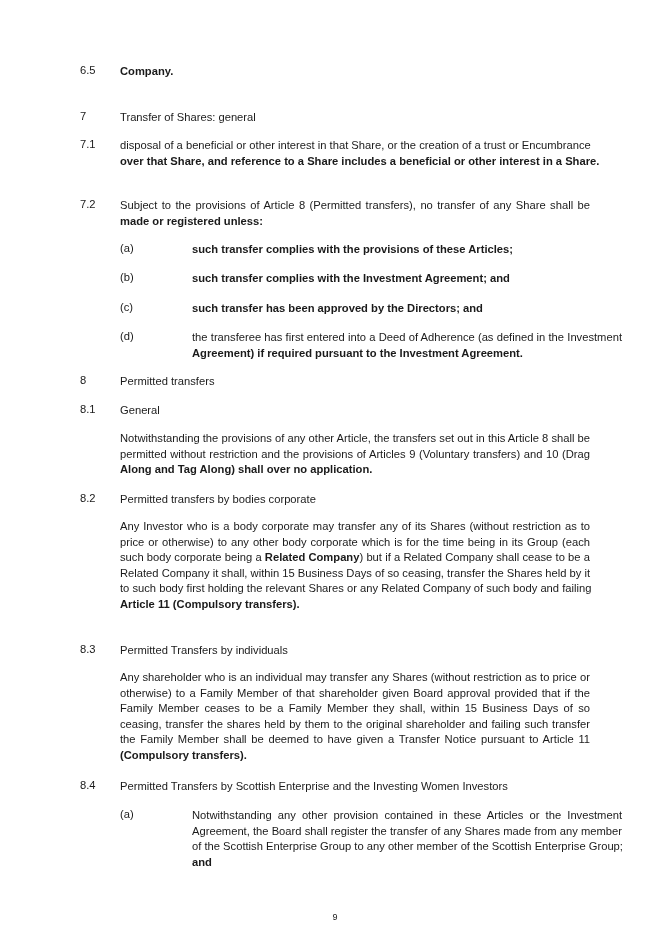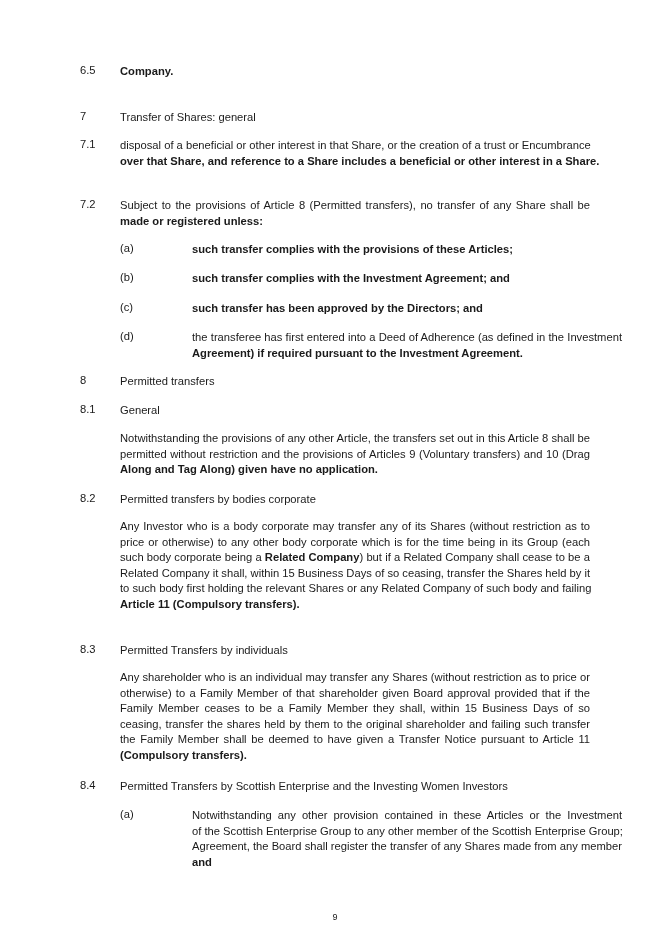--- a/index.html
+++ b/index.html
@@ -80,21 +80,21 @@
   </div>
 
   <div class="row" style="top:403px">
     <span class="num">8.1</span>
     <span class="txt bold">General</span>
   </div>
   <div class="row" style="top:431px">
     <div class="txt">
       <span class="line">Notwithstanding the provisions of any other Article, the transfers set out in this Article 8 shall be</span>
       <span class="line">permitted without restriction and the provisions of Articles 9 (Voluntary transfers) and 10 (Drag</span>
-      <span class="line last">Along and Tag Along) given have no application.</span>
+      <span class="line last">Along and Tag Along) shall over no application.</span>
     </div>
   </div>
 
   <div class="row" style="top:492px">
     <span class="num">8.2</span>
     <span class="txt bold">Permitted transfers by bodies corporate</span>
   </div>
   <div class="row" style="top:519px">
     <div class="txt">
       <span class="line">Any Investor who is a body corporate may transfer any of its Shares (without restriction as to</span>
@@ -122,20 +122,20 @@
   </div>
 
   <div class="row" style="top:779px">
     <span class="num">8.4</span>
     <span class="txt bold" style="width:520px">Permitted Transfers by Scottish Enterprise and the Investing Women Investors</span>
   </div>
   <div class="row" style="top:808px">
     <span class="sub-num">(a)</span>
     <div class="sub-txt">
       <span class="line">Notwithstanding any other provision contained in these Articles or the Investment</span>
+      <span class="line">Agreement, the Board shall register the transfer of any Shares made from any member</span>
       <span class="line">of the Scottish Enterprise Group to any other member of the Scottish Enterprise Group;</span>
-      <span class="line">Agreement, the Board shall register the transfer of any Shares made from any member</span>
       <span class="line last">and</span>
     </div>
   </div>
 
   <div class="page-number">9</div>
 </div>
 
 </body></html>

